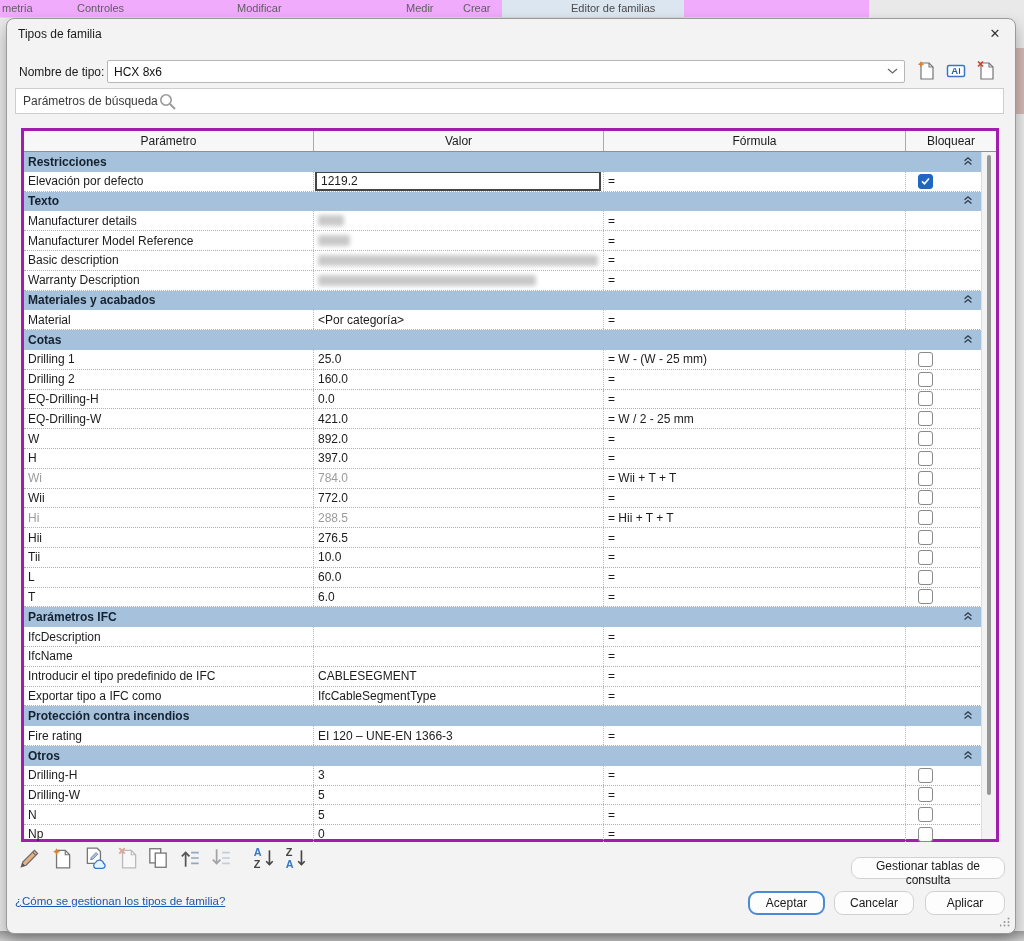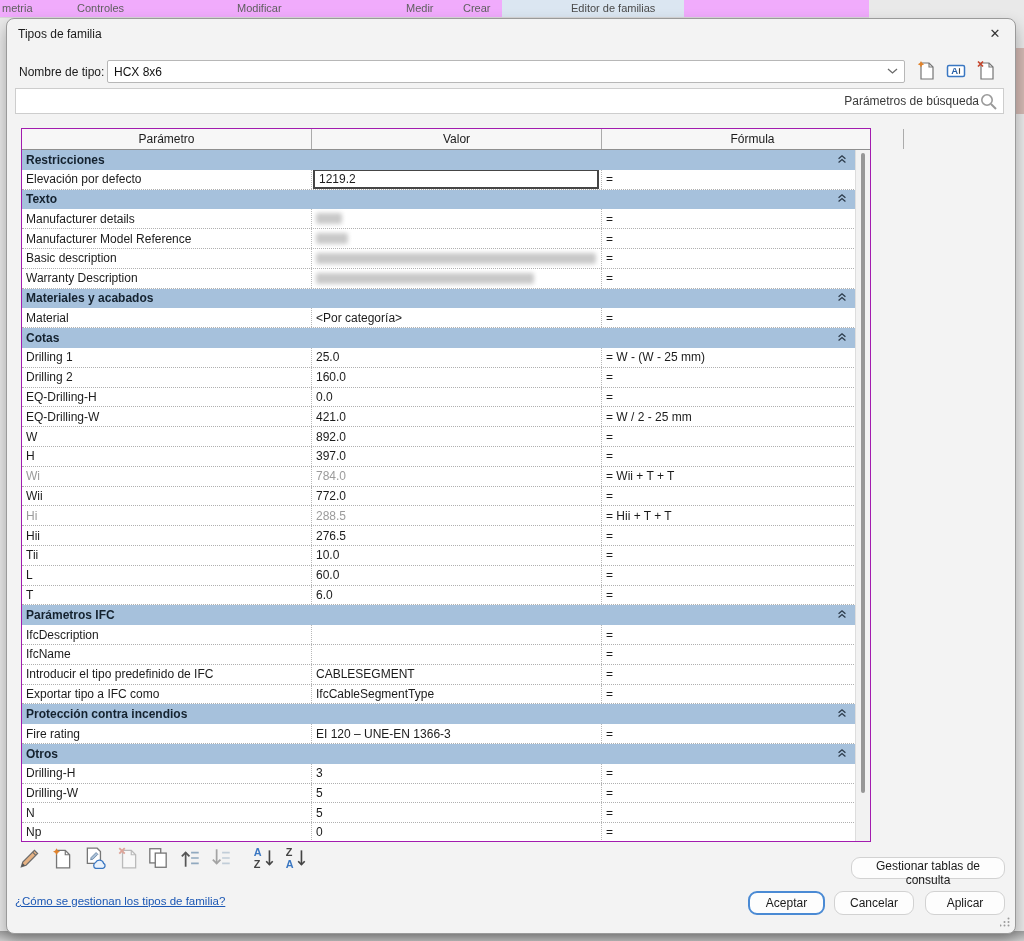--- a/index.html
+++ b/index.html
@@ -18,24 +18,24 @@
   .dialog{position:absolute;left:6px;top:18px;width:1008px;height:914px;background:#f3f3f3;border:1px solid #9a9a9a;border-radius:8px;box-shadow:0 8px 16px rgba(0,0,0,.3);}
   .titlebar{position:absolute;left:0;top:0;right:0;height:30px;}
   .title{position:absolute;left:11px;top:8px;font-size:12px;color:#1b1b1b;}
   .close{position:absolute;right:9px;top:5px;width:22px;height:20px;text-align:center;font-size:13px;color:#333;line-height:20px;cursor:default;}
 
   .namerow-label{position:absolute;left:12px;top:46px;font-size:12px;color:#1b1b1b;}
   .combo{position:absolute;left:100px;top:41px;width:798px;height:23px;background:#fff;border:1px solid #b7b7b7;border-radius:2px;font-size:12px;color:#111;display:flex;align-items:center;padding:0 6px;box-sizing:border-box;justify-content:space-between;}
   .tbtn{position:absolute;top:40px;width:24px;height:24px;background:transparent;border:none;padding:1px;}
   .tb1{left:907px}.tb2{left:937px}.tb3{left:967px}
 
-  .search{position:absolute;left:8px;top:69px;width:989px;height:26px;background:#fff;border:1px solid #cdcdcd;box-sizing:border-box;display:flex;align-items:center;justify-content:flex-end;padding:0 5px 0 7px;font-size:12px;color:#3a3a3a;}
+  .search{position:absolute;left:8px;top:69px;width:989px;height:26px;background:#fff;border:1px solid #cdcdcd;box-sizing:border-box;display:flex;align-items:center;justify-content:flex-start;padding:0 5px 0 7px;font-size:12px;color:#3a3a3a;}
 
   
-  .ptable{position:absolute;left:14px;top:109px;width:850px;height:714px;border:1px solid #a21caf;background:#fff;box-sizing:border-box;}
+  .ptable{position:absolute;left:14px;top:109px;width:978px;height:714px;border:3px solid #a21caf;background:#fff;box-sizing:border-box;}
   .thead{display:grid;grid-template-columns:290px 290px 302px auto;height:21px;background:#f7f7f7;border-bottom:1px solid #8f8f8f;box-sizing:border-box;}
   .thead .hc{font-size:12px;color:#1b1b1b;text-align:center;line-height:20px;border-right:1px solid #ababab;overflow:hidden;}
   .thead .hc:last-child{border-right:none;}
   .tbody{position:relative;height:691px;overflow:hidden;}
   .sec-row{height:19.8px;background:#a6c1dc;display:flex;align-items:center;justify-content:space-between;box-sizing:border-box;padding:0 22px 0 4px;}
   .sec-name{font-size:12px;font-weight:bold;color:#14222f;white-space:nowrap;}
   .prow{display:grid;grid-template-columns:290px 290px 302px auto;height:19.8px;border-bottom:1px dotted #b0b0b0;box-sizing:border-box;}
   .cell{font-size:12px;color:#1b1b1b;border-right:1px dotted #b8b8b8;overflow:hidden;white-space:nowrap;display:flex;align-items:center;padding-left:4px;box-sizing:border-box;}
   .lockc{border-right:none;padding-left:12px;}
   .dis{color:#9b9b9b;}

